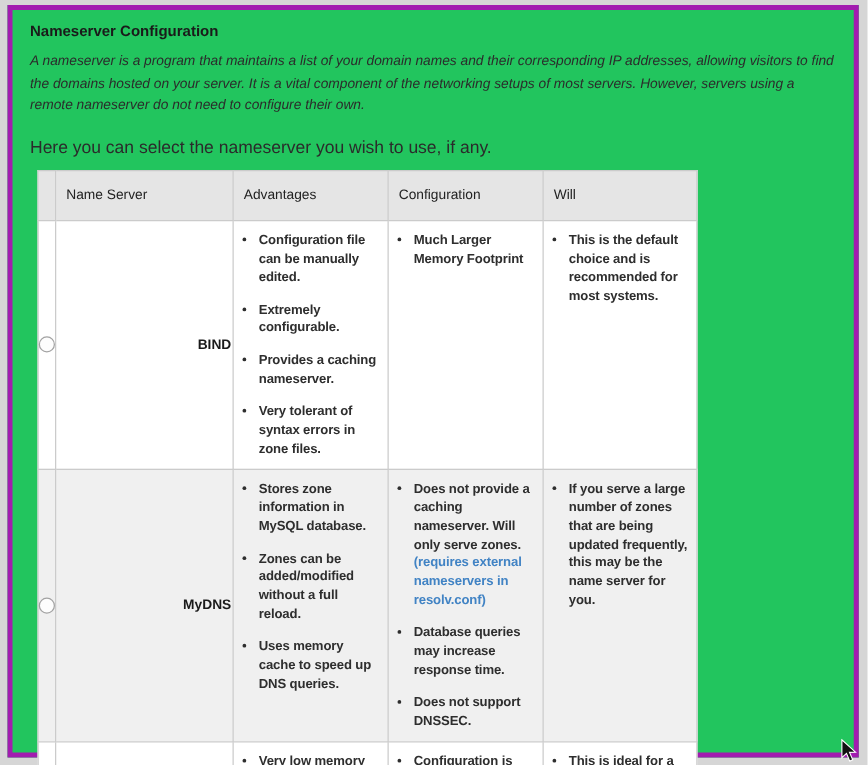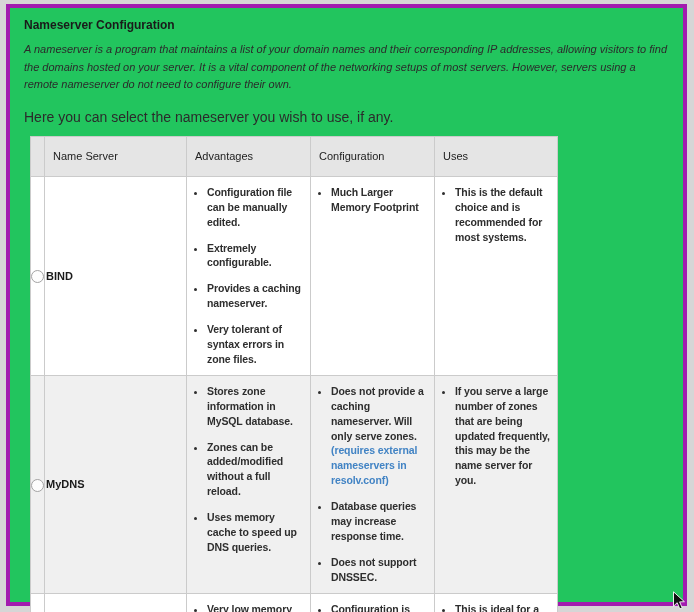--- a/index.html
+++ b/index.html
@@ -40,21 +40,21 @@
     font-weight: normal; font-size: 11px; color: #222;
     text-align: left; padding: 5px 8px; height: 40px;
   }
   tbody tr:nth-child(even) td { background: var(--alt-row-bg, #f0f0f0); }
   tbody tr:nth-child(1) { height: 118px; }
   tbody tr:nth-child(2) { height: 135px; }
   tbody tr:nth-child(3) { height: 175px; }
   tbody tr:nth-child(4) { height: 70px; }
   td.radio-cell { text-align: center; vertical-align: middle; padding: 0; }
   td.name-cell {
-    text-align: left; vertical-align: middle;
+    text-align: right; vertical-align: middle;
     font-weight: bold; font-size: 11px; color: #1a1a1a;
   }
   td.list-cell { vertical-align: top; padding: 8px 6px; }
   .list-cell ul {
     margin: 0; padding: 0 0 0 14px;
     font-size: 10.5px; color: #2e2e2e;
     line-height: 1.42; letter-spacing: -0.1px; font-weight: bold;
   }
   .list-cell li { margin: 0 0 11px 0; }
   .list-cell li:last-child { margin-bottom: 0; }
@@ -90,21 +90,21 @@
         <col style="width:124px">
         <col style="width:124px">
         <col style="width:123px">
     </colgroup>
     <thead>
       <tr>
         <th></th>
         <th>Name Server</th>
         <th>Advantages</th>
         <th>Configuration</th>
-        <th>Uses</th>
+        <th>Will</th>
       </tr>
     </thead>
     <tbody>
         <tr>
     <td class="radio-cell">
       <input type="radio" class="radio" name="nameserver" style="">
     </td>
     <td class="name-cell">BIND</td>
     <td class="list-cell">
             <ul>

